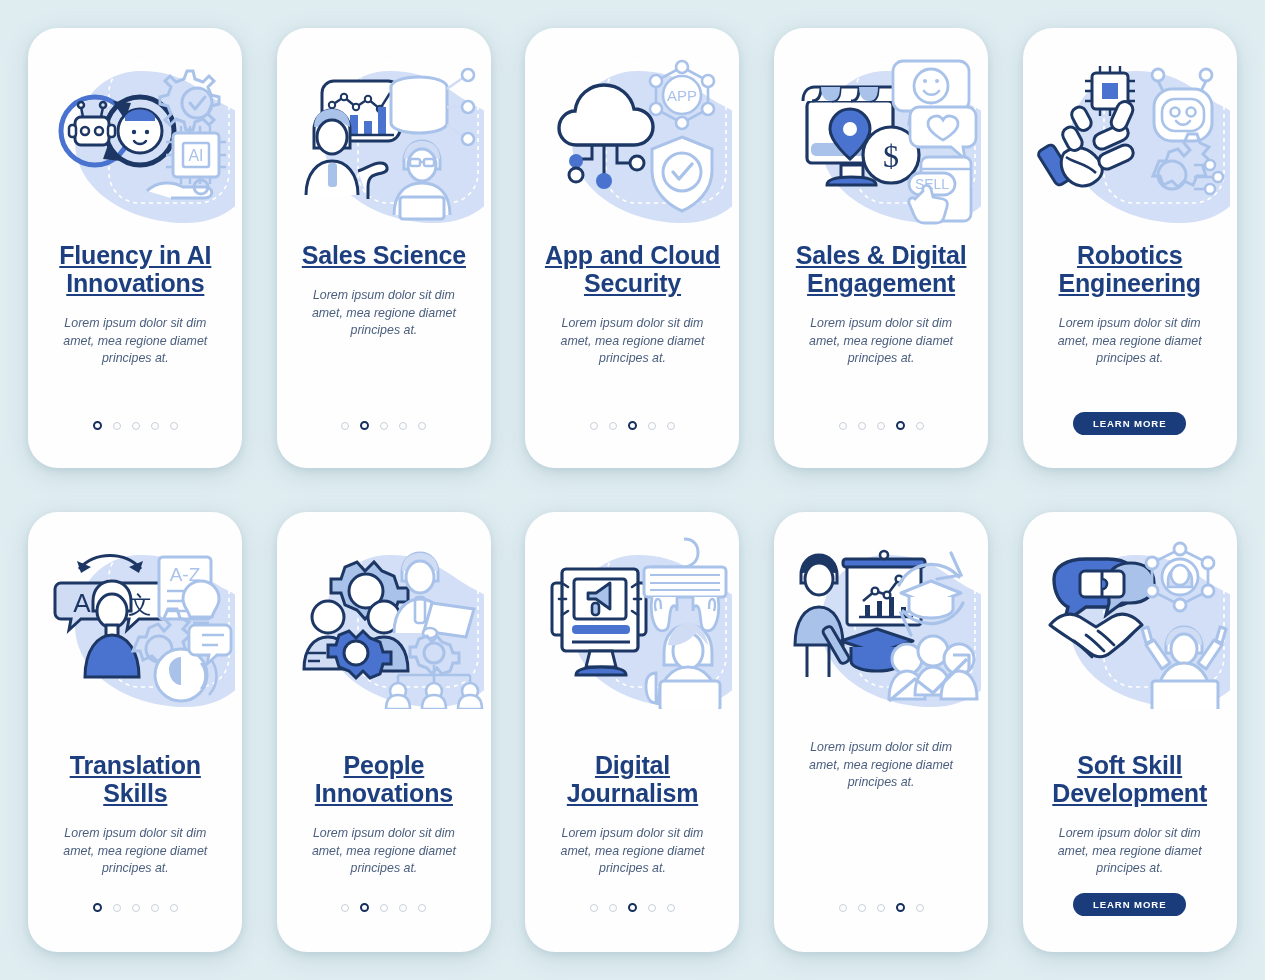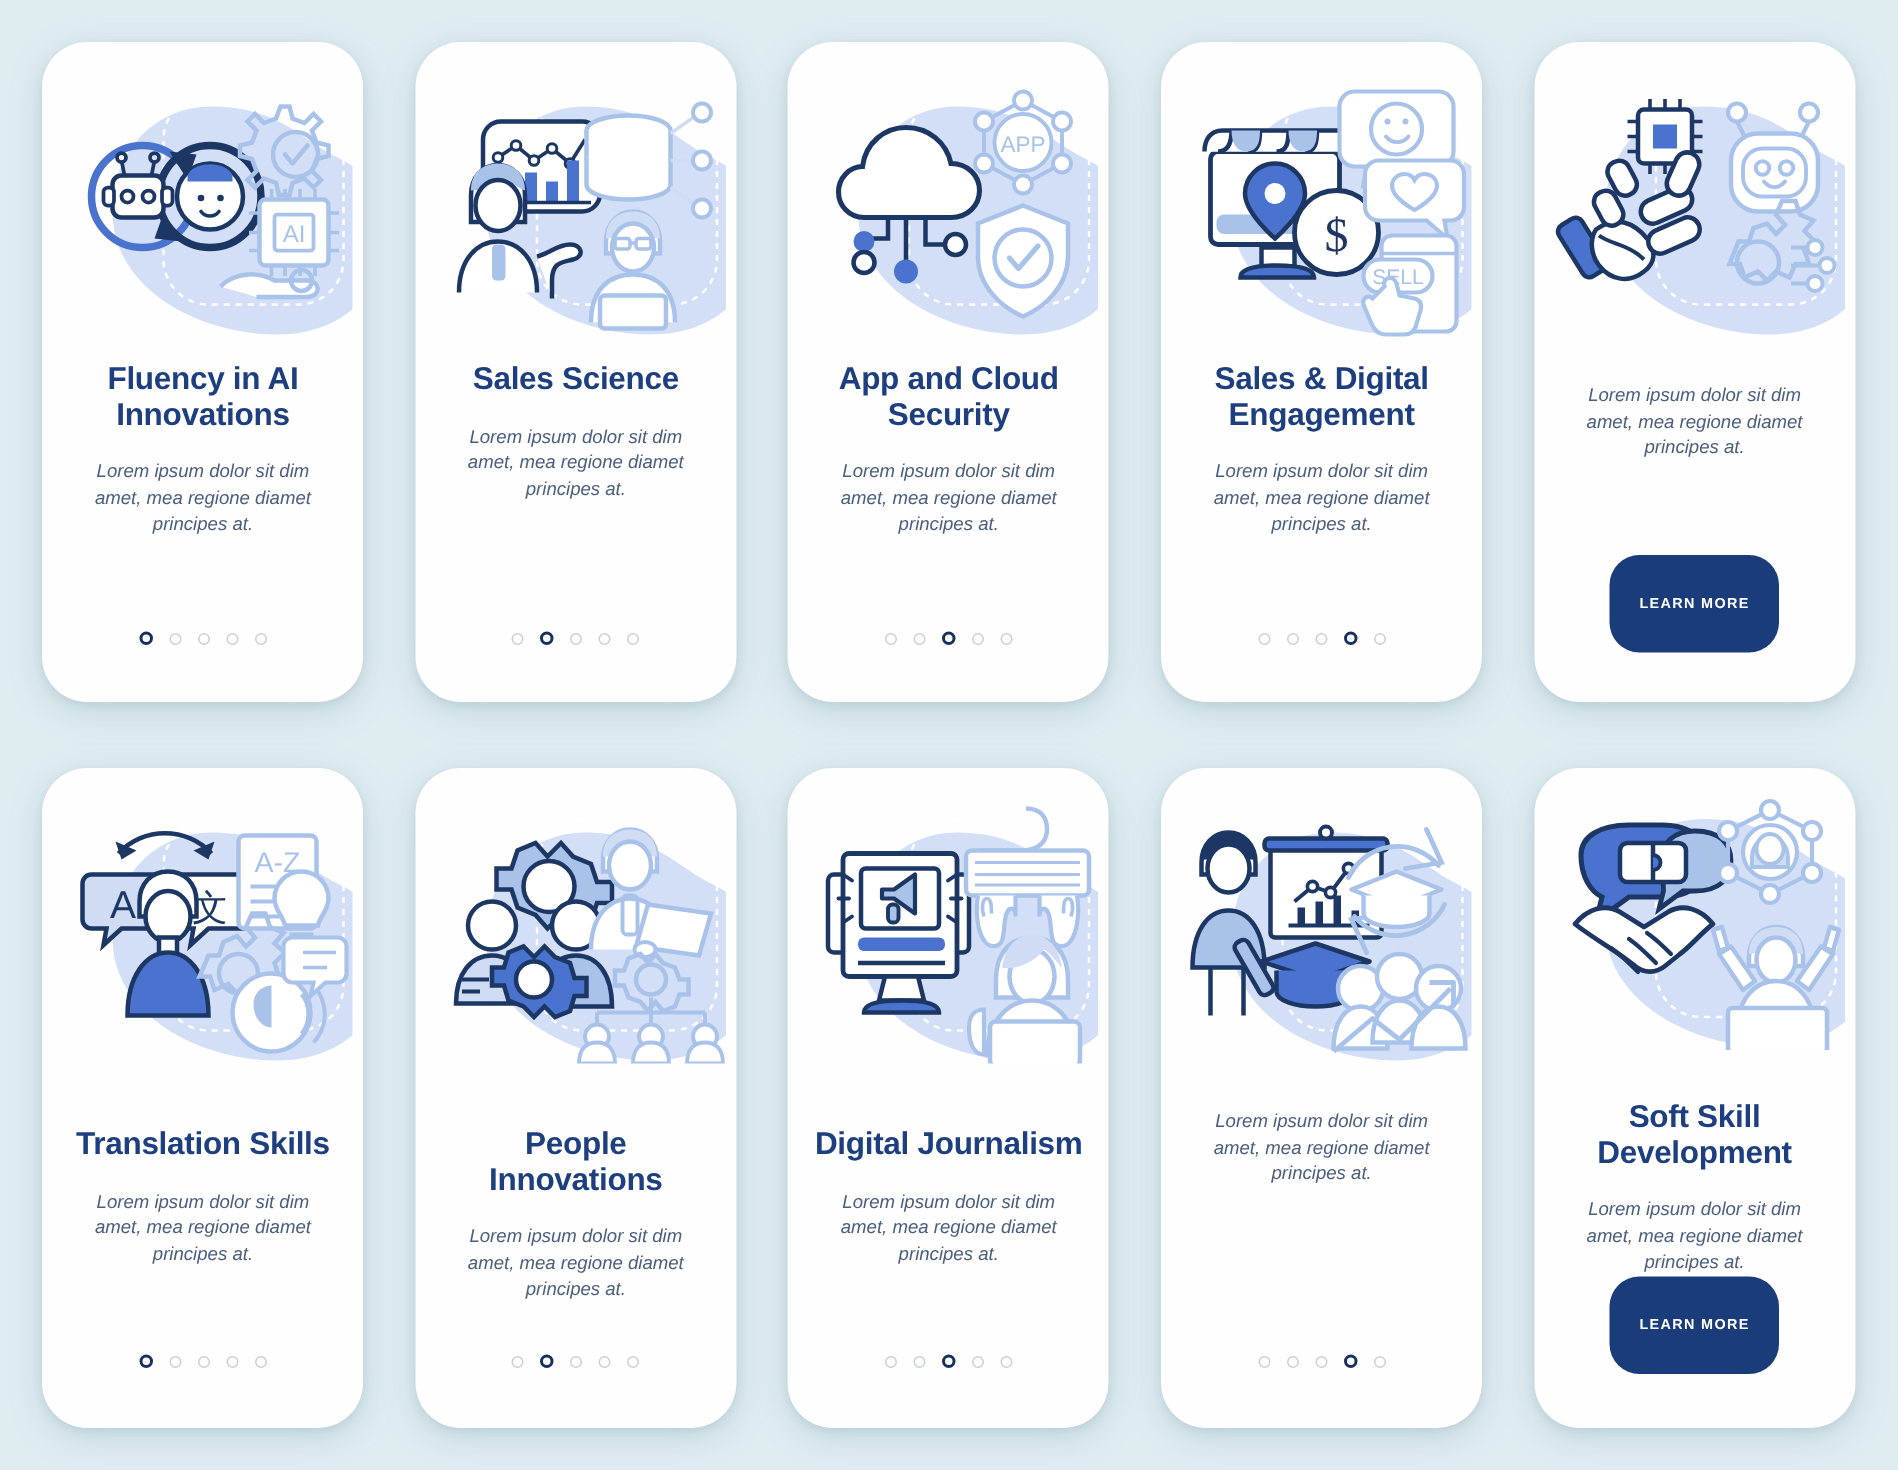--- a/index.html
+++ b/index.html
@@ -38,26 +38,27 @@
     width: 214px;
     height: 205px;
     position: relative;
     display:flex; align-items:center; justify-content:center;
     margin-top: 4px;
   }
   .illo svg { display:block; }
   .title {
     color: #1d3f7f;
     font-weight: bold;
-    font-size: 21px;
+    font-size: 25px;
     line-height: 1.12;
     text-align: center;
     padding: 0 14px;
     letter-spacing: -0.2px;
     margin-top: 4px;
+    text-decoration: underline;
   }
   .row2 .title { margin-top: 30px; }
   .body-text {
     color: #4a5e7d;
     font-size: 12.4px;
     line-height: 1.42;
     text-align: center;
     padding: 0 19px;
     margin-top: 18px;
     font-style: italic;
@@ -83,21 +84,21 @@
     background: #fff;
   }
   .learn-btn {
     background: #1b3c7a;
     color: #ffffff;
     font-size: 9.6px;
     font-weight: bold;
     letter-spacing: 0.9px;
     border: none;
     border-radius: 20px;
-    padding: 27px 20px;
+    padding: 6px 20px;
     margin-bottom: 33px;
     cursor: pointer;
   }
   .row2 .learn-btn { margin-bottom: 36px; }
 </style>
 </head>
 <body>
 
 <div class="board">
     <div class="cellwrap">
@@ -371,20 +372,21 @@
               <path d="M164 132h20"></path>
               <path d="M164 144h12"></path>
             </g>
 <g fill="#fff" stroke="#a9c2ea" stroke-width="2.6">
               <circle cx="180" cy="120" r="5"></circle>
               <circle cx="188" cy="132" r="5"></circle>
               <circle cx="180" cy="144" r="5"></circle>
             </g>
 </svg>
         </div>
+        <div class="title">Robotics Engineering</div>
         <div class="body-text">Lorem ipsum dolor sit dim amet, mea regione diamet principes at.</div>
         <div class="spacer"></div>
         <button class="learn-btn">LEARN MORE</button>
       </div>
     </div>
     <div class="cellwrap">
       <div class="card row2">
         <div class="illo">
 <svg width="200" height="180" viewBox="0 0 200 180">
             <path d="M40 96c0-40 28-70 66-70 44 0 60 22 84 34 26 13 38 28 34 56-5 34-30 62-74 62-52 0-110-30-110-82z" fill="#d3dff6"></path>

